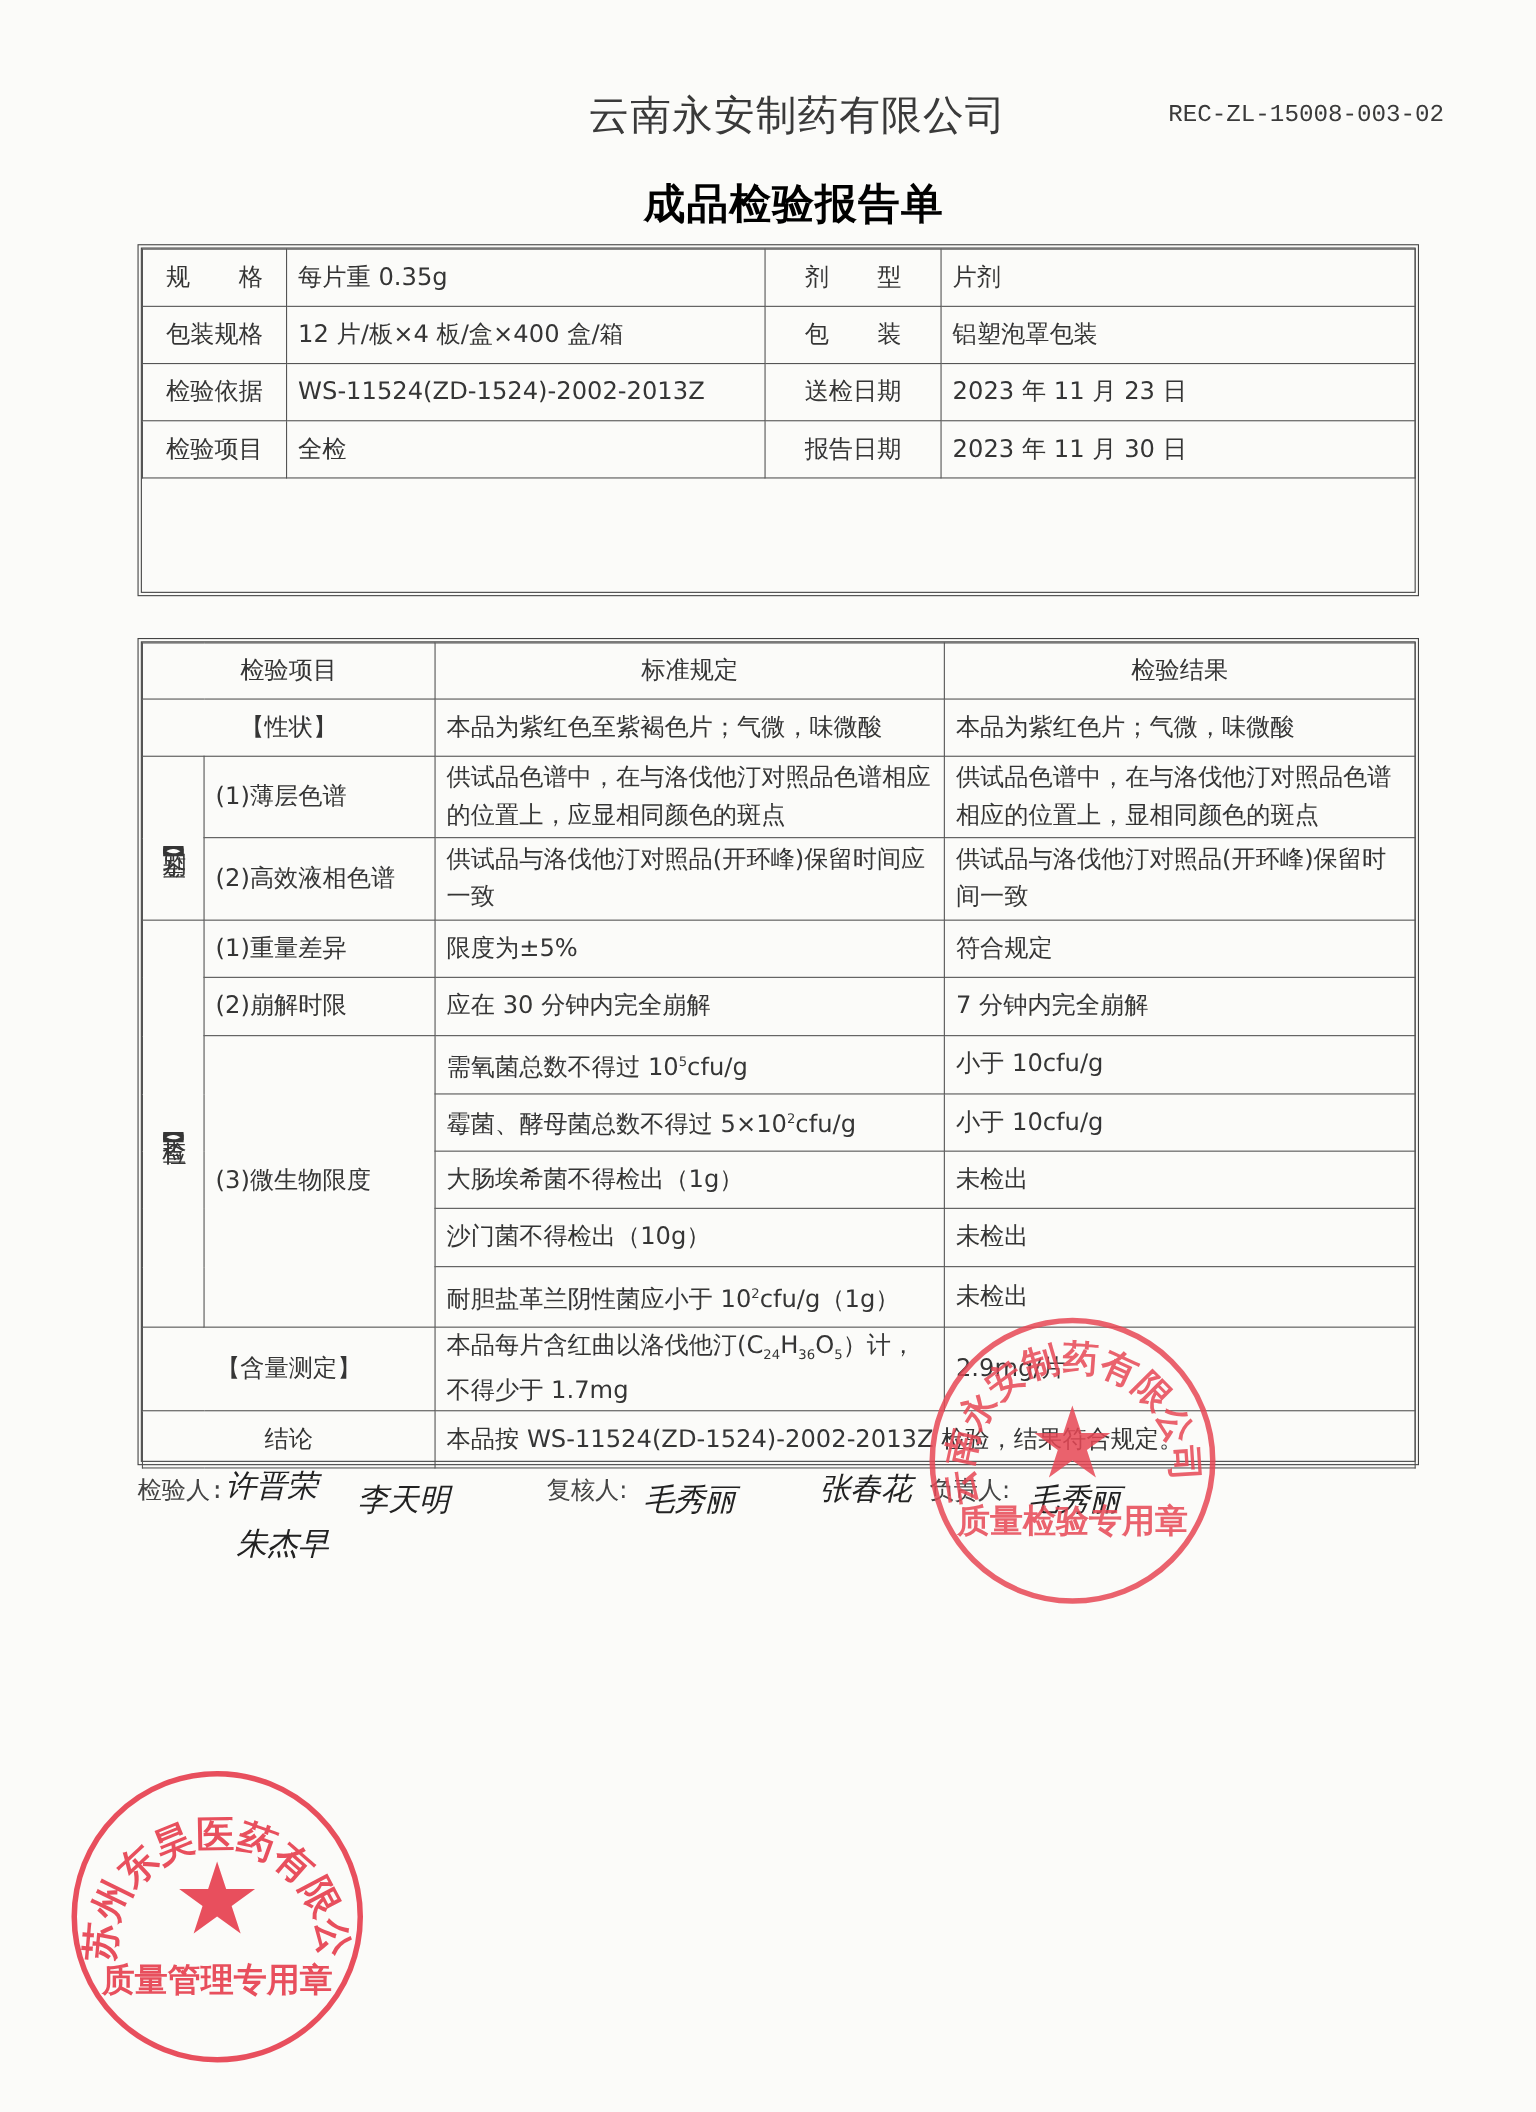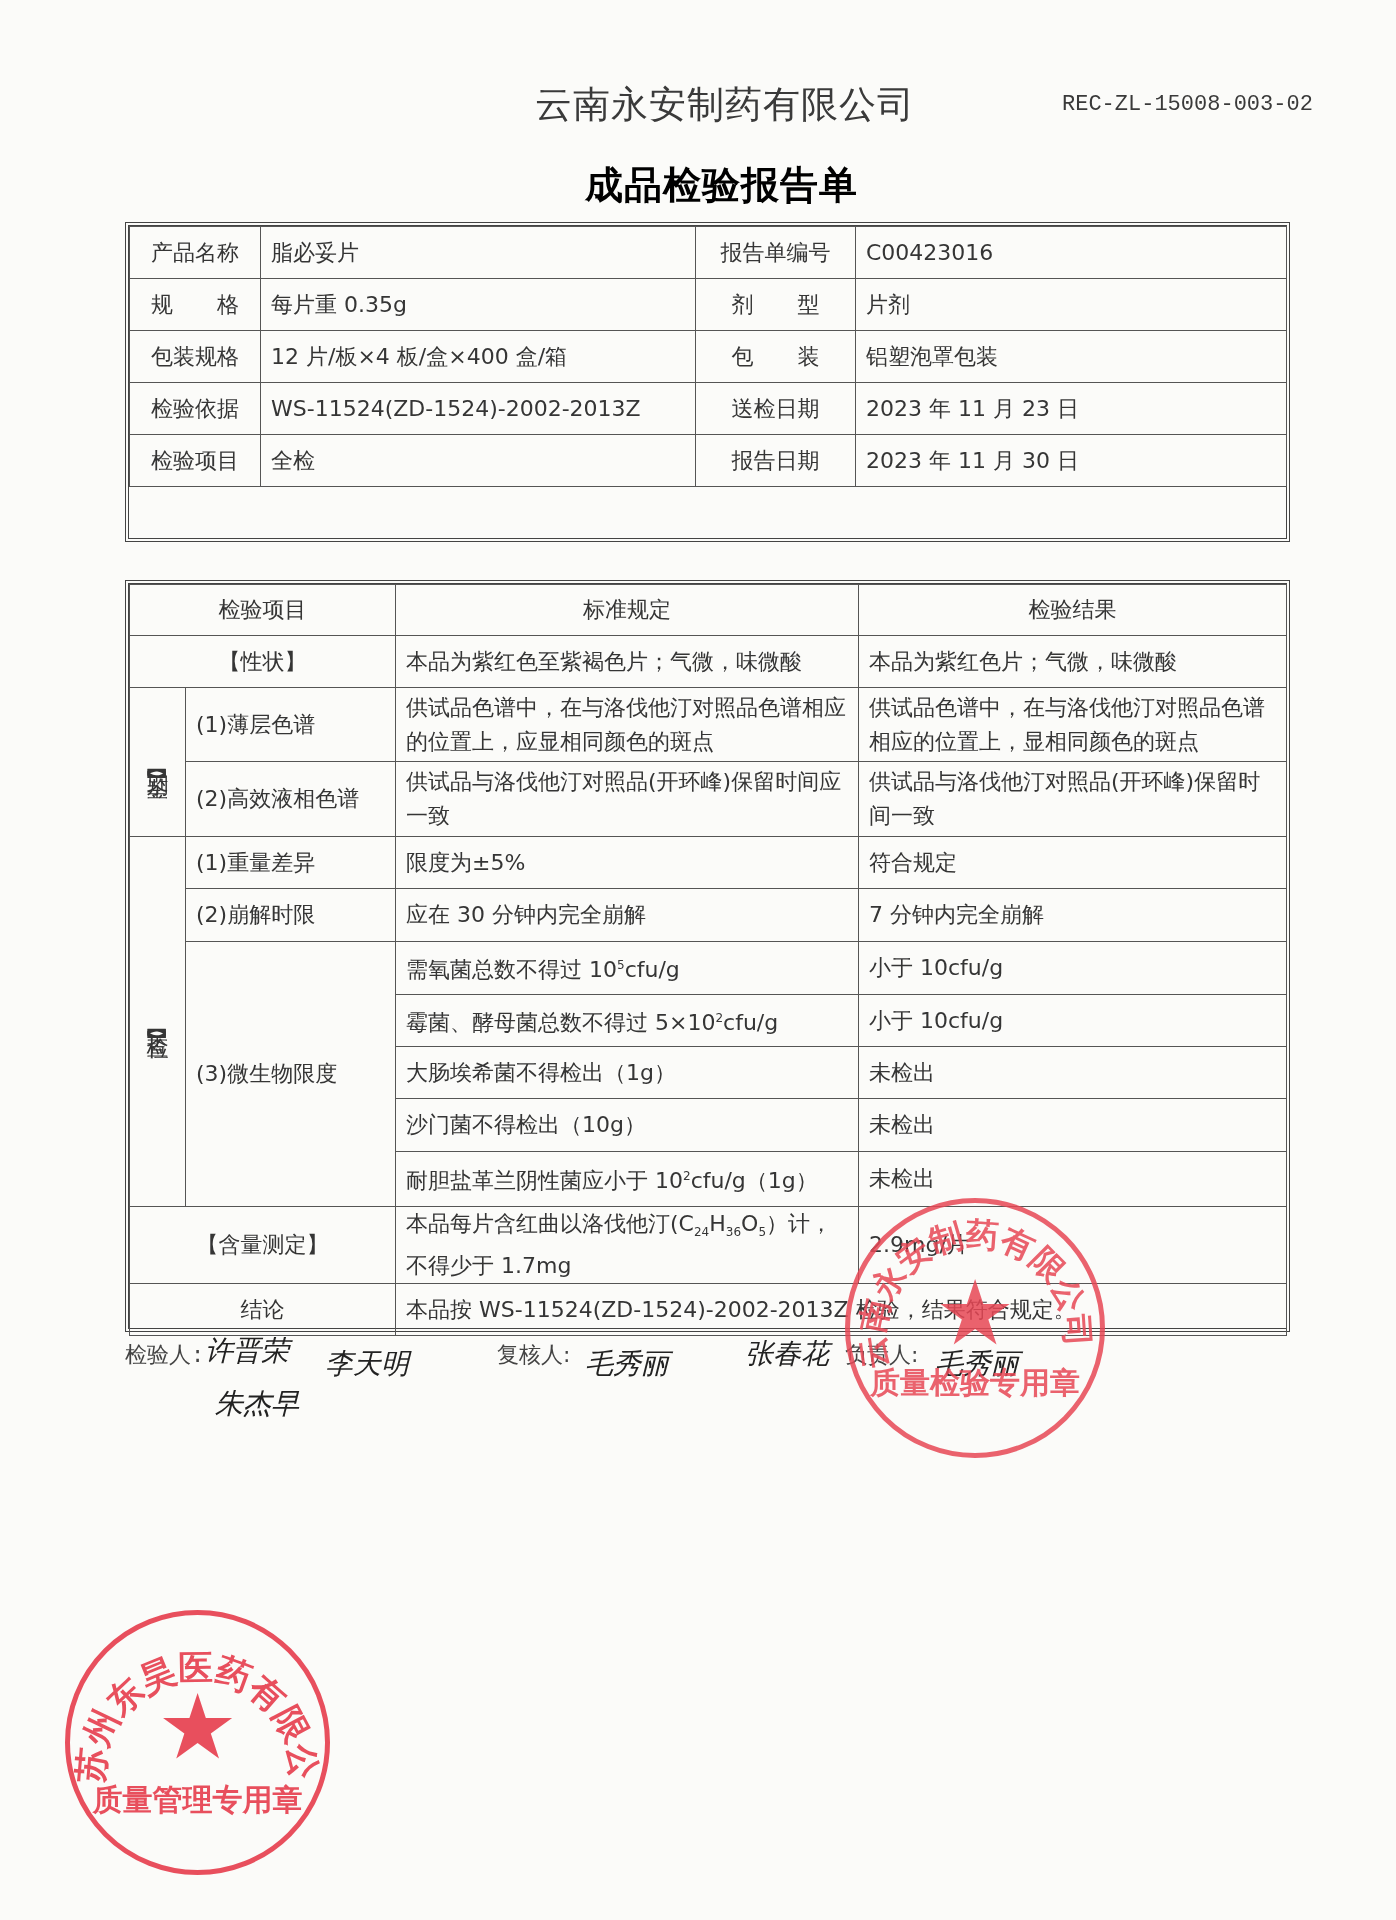--- a/index.html
+++ b/index.html
@@ -61,26 +61,20 @@
 
 <div class="wrap" style="left:125px;top:222px;width:1165px;height:320px;"></div>
 <table style="left:129px;top:226px;width:1157px;">
   <colgroup>
       <col style="width:131px">
       <col style="width:435px">
       <col style="width:160px">
       <col style="width:431px">
     </colgroup>
   <tbody id="info-body">
-      <tr style="height: 52px;">
-        <td class="lbl">产品名称</td>
-        <td>脂必妥片</td>
-        <td class="lbl">报告单编号</td>
-        <td>C00423016</td>
-      </tr>
       <tr style="height: 52px;">
         <td class="lbl">规　　格</td>
         <td>每片重 0.35g</td>
         <td class="lbl">剂　　型</td>
         <td>片剂</td>
       </tr>
       <tr style="height: 52px;">
         <td class="lbl">包装规格</td>
         <td>12 片/板×4 板/盒×400 盒/箱</td>
         <td class="lbl">包　　装</td>

